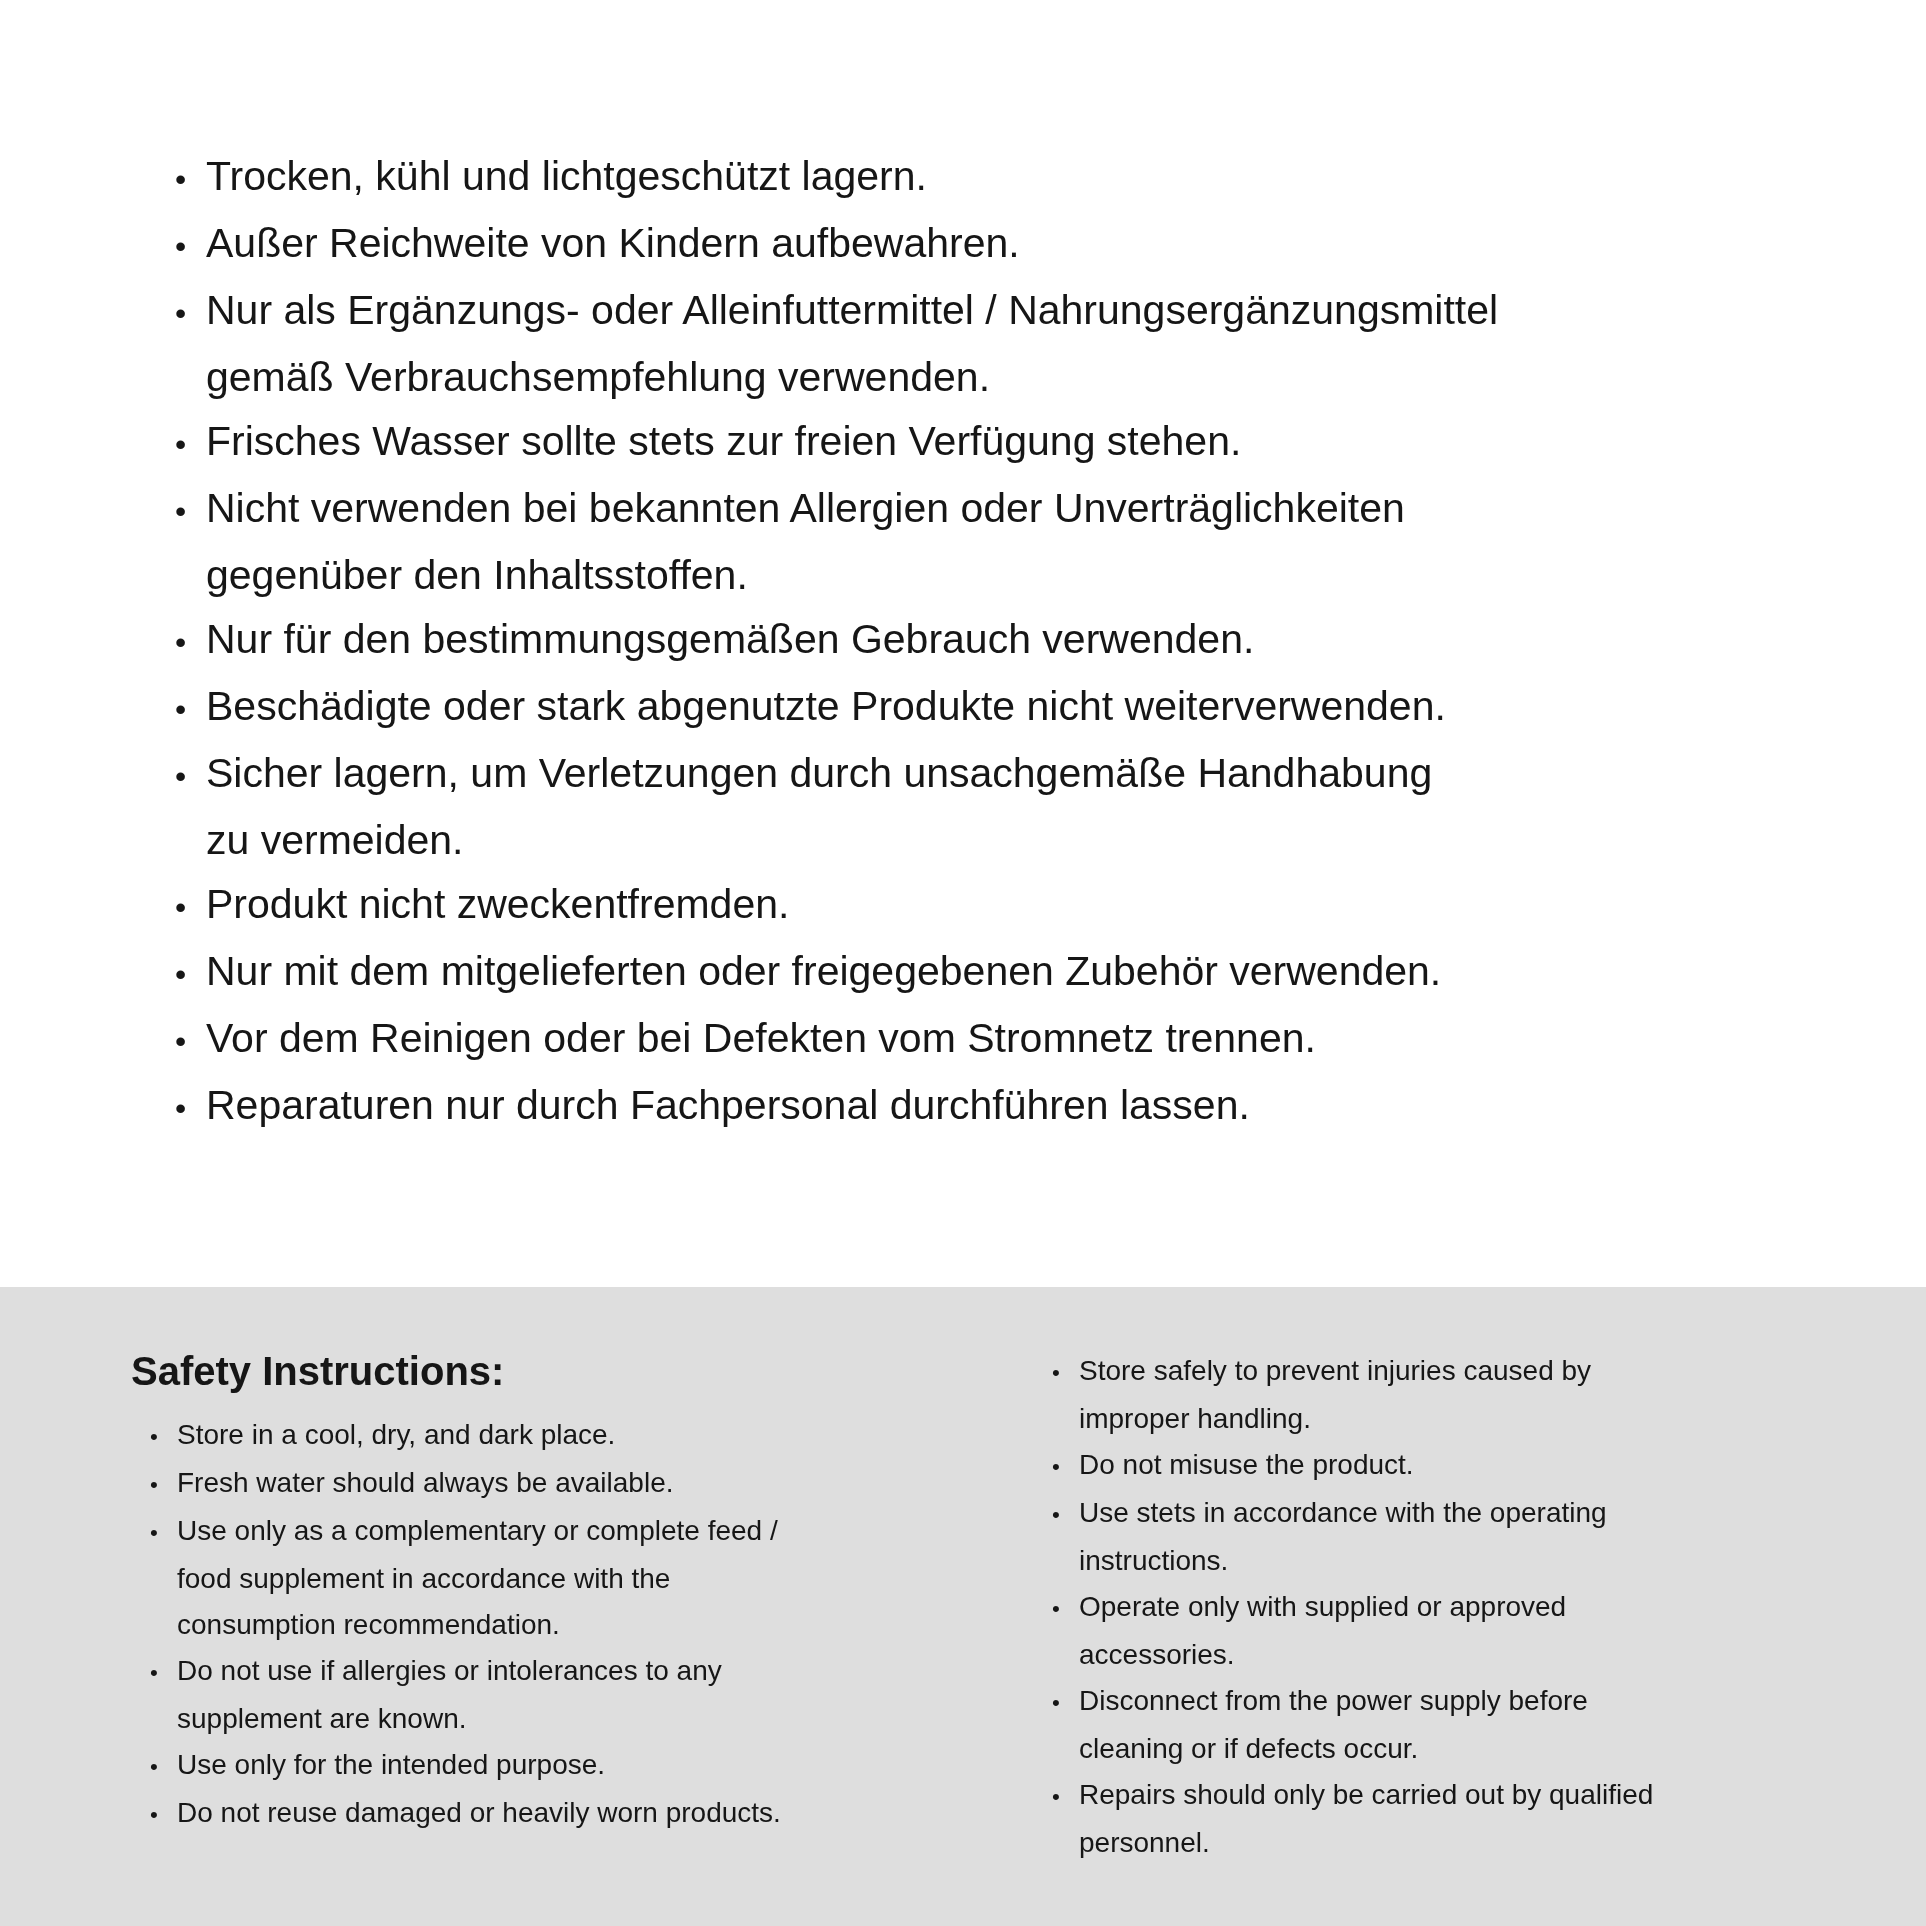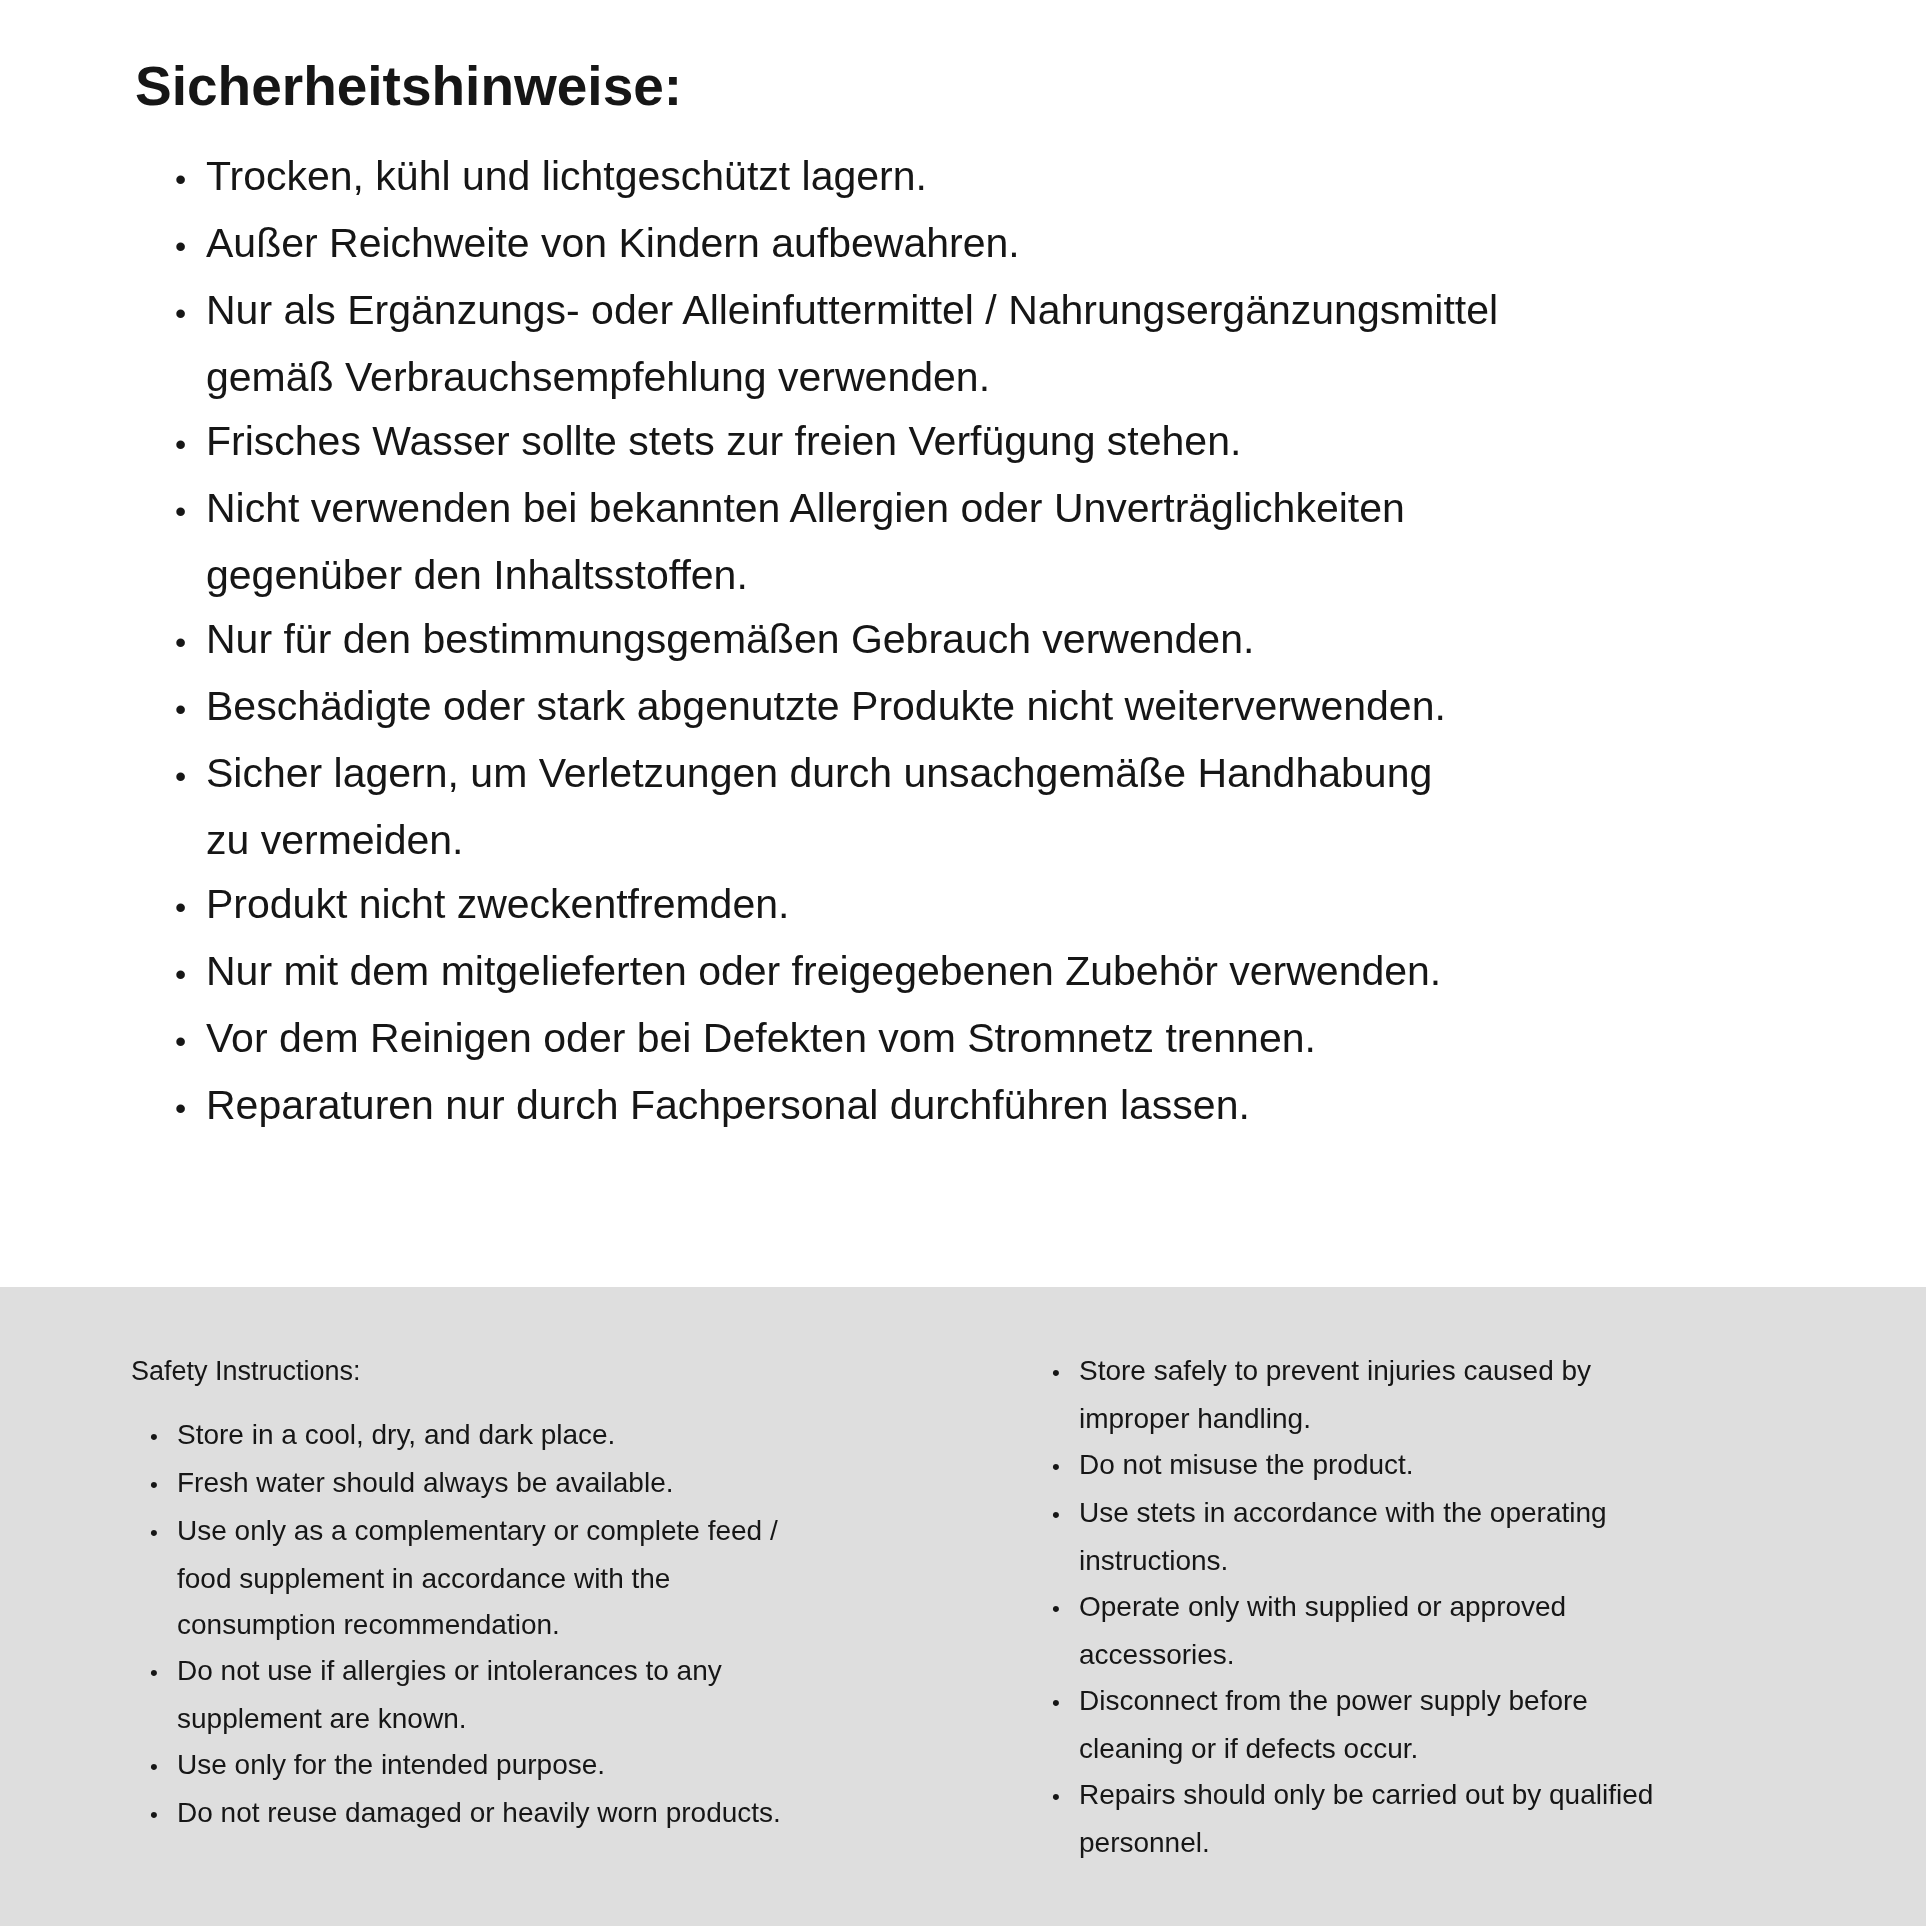--- a/index.html
+++ b/index.html
@@ -75,22 +75,22 @@
     width: 892px;
   }
   .en-col-right {
     position: absolute;
     left: 1052px;
     top: 61px;
     width: 873px;
   }
   .en-title {
     margin: 0 0 18px 0;
-    font-size: 27px;
-    font-weight: 400;
+    font-size: 40px;
+    font-weight: 700;
     line-height: 46px;
   }
   .en-list {
     font-size: 28px;
     line-height: 46px;
   }
   .en-col-left .en-list {
     margin-left: 19px;
   }
   .en-list li {
@@ -102,21 +102,20 @@
     width: 27px;
     margin-left: -27px;
     font-size: 0.8em;
   }
 </style>
 </head>
 <body>
 
 <div class="sheet">
 
-  <h1 class="de-title">Sicherheitshinweise:</h1>
 
   <ul class="bullet-list de-list">
       <li>Trocken, kühl und lichtgeschützt lagern.</li>
       <li>Außer Reichweite von Kindern aufbewahren.</li>
       <li>Nur als Ergänzungs- oder Alleinfuttermittel / Nahrungsergänzungsmittel
 gemäß Verbrauchsempfehlung verwenden.</li>
       <li>Frisches Wasser sollte stets zur freien Verfügung stehen.</li>
       <li>Nicht verwenden bei bekannten Allergien oder Unverträglichkeiten
 gegenüber den Inhaltsstoffen.</li>
       <li>Nur für den bestimmungsgemäßen Gebrauch verwenden.</li>

